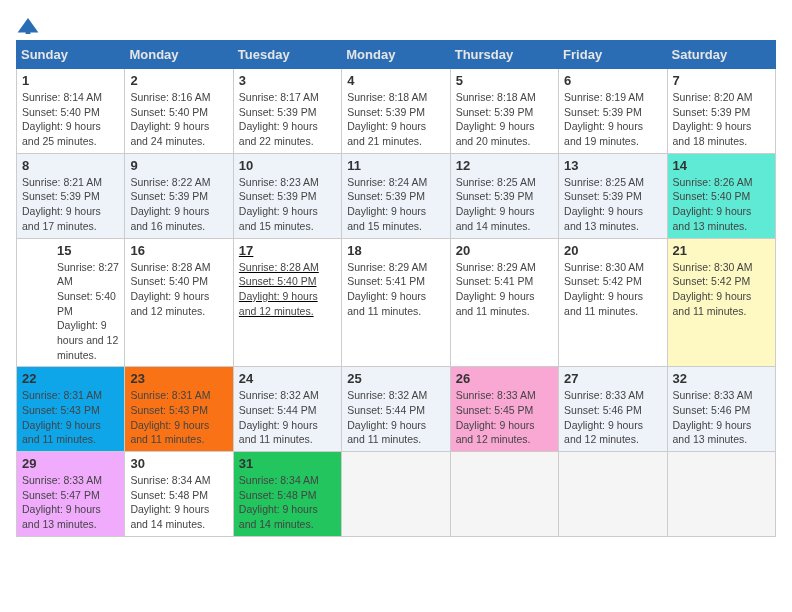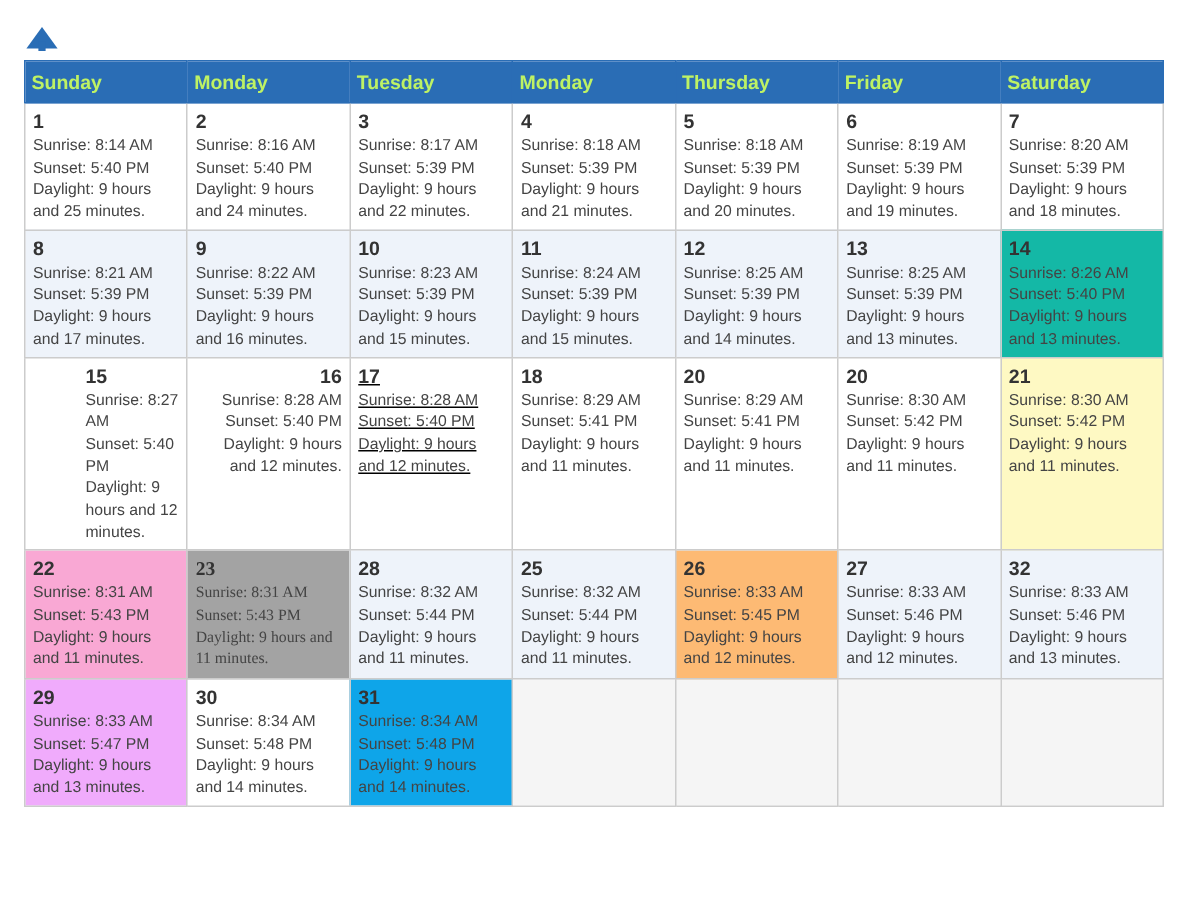--- a/index.html
+++ b/index.html
@@ -53,21 +53,21 @@
       color: #333;
       margin-bottom: 8px;
     }
     .calendar-table {
       width: 100%;
       border-collapse: collapse;
       font-size: 11px;
     }
     .calendar-table th {
       background-color: #2a6db5;
-      color: #bef264;
+      color: #e5e5e5;
       padding: 6px 4px;
       text-align: left;
       font-size: 13px;
       font-weight: bold;
       border: 1px solid #2a6db5;
     }
     .calendar-table td {
       border: 1px solid #ccc;
       vertical-align: top;
       padding: 4px 5px;
@@ -229,39 +229,39 @@
           </div>
         </td>
         <td style="background-color: rgb(238, 243, 250); margin-top: 48px;">
           <span class="day-number">13</span>
           <div class="day-info">
             Sunrise: 8:25 AM<br>
             Sunset: 5:39 PM<br>
             Daylight: 9 hours and 13 minutes.
           </div>
         </td>
-        <td style="background-color: #14b8a6; margin-top: 16px;">
+        <td style="background-color: #5eead4; margin-top: 16px;">
           <span class="day-number">14</span>
           <div class="day-info">
             Sunrise: 8:26 AM<br>
             Sunset: 5:40 PM<br>
             Daylight: 9 hours and 13 minutes.
           </div>
         </td>
       </tr>
       <tr>
         <td style="background-color: rgb(255, 255, 255); padding-left: 40px;">
           <span class="day-number">15</span>
           <div class="day-info">
             Sunrise: 8:27 AM<br>
             Sunset: 5:40 PM<br>
             Daylight: 9 hours and 12 minutes.
           </div>
         </td>
-        <td style="background-color: rgb(255, 255, 255); text-align: right;">
+        <td style="background-color: rgb(255, 255, 255);">
           <span class="day-number">16</span>
           <div class="day-info">
             Sunrise: 8:28 AM<br>
             Sunset: 5:40 PM<br>
             Daylight: 9 hours and 12 minutes.
           </div>
         </td>
         <td style="background-color: rgb(255, 255, 255); text-decoration: underline;">
           <span class="day-number">17</span>
           <div class="day-info">
@@ -297,53 +297,53 @@
         <td style="background-color: #fef9c3; margin-left: 40px;">
           <span class="day-number">21</span>
           <div class="day-info">
             Sunrise: 8:30 AM<br>
             Sunset: 5:42 PM<br>
             Daylight: 9 hours and 11 minutes.
           </div>
         </td>
       </tr>
       <tr>
-        <td style="background-color: #f9a8d4;">
+        <td style="background-color: #0ea5e9;">
           <span class="day-number">22</span>
           <div class="day-info">
             Sunrise: 8:31 AM<br>
             Sunset: 5:43 PM<br>
             Daylight: 9 hours and 11 minutes.
           </div>
         </td>
-        <td style="background-color: #a3a3a3; font-family: Liberation Serif, serif;">
+        <td style="background-color: #f97316;">
           <span class="day-number">23</span>
           <div class="day-info">
             Sunrise: 8:31 AM<br>
             Sunset: 5:43 PM<br>
             Daylight: 9 hours and 11 minutes.
           </div>
         </td>
         <td style="background-color: rgb(238, 243, 250);">
-          <span class="day-number">28</span>
+          <span class="day-number">24</span>
           <div class="day-info">
             Sunrise: 8:32 AM<br>
             Sunset: 5:44 PM<br>
             Daylight: 9 hours and 11 minutes.
           </div>
         </td>
         <td style="background-color: rgb(238, 243, 250);">
           <span class="day-number">25</span>
           <div class="day-info">
             Sunrise: 8:32 AM<br>
             Sunset: 5:44 PM<br>
             Daylight: 9 hours and 11 minutes.
           </div>
         </td>
-        <td style="background-color: #fdba74; margin-top: 39px;">
+        <td style="background-color: #f9a8d4; margin-top: 39px;">
           <span class="day-number">26</span>
           <div class="day-info">
             Sunrise: 8:33 AM<br>
             Sunset: 5:45 PM<br>
             Daylight: 9 hours and 12 minutes.
           </div>
         </td>
         <td style="background-color: rgb(238, 243, 250);">
           <span class="day-number">27</span>
           <div class="day-info">
@@ -371,21 +371,21 @@
           </div>
         </td>
         <td style="background-color: rgb(255, 255, 255);">
           <span class="day-number">30</span>
           <div class="day-info">
             Sunrise: 8:34 AM<br>
             Sunset: 5:48 PM<br>
             Daylight: 9 hours and 14 minutes.
           </div>
         </td>
-        <td style="background-color: #0ea5e9;">
+        <td style="background-color: #22c55e;">
           <span class="day-number">31</span>
           <div class="day-info">
             Sunrise: 8:34 AM<br>
             Sunset: 5:48 PM<br>
             Daylight: 9 hours and 14 minutes.
           </div>
         </td>
         <td class="empty-cell"></td>
         <td class="empty-cell"></td>
         <td class="empty-cell"></td>

